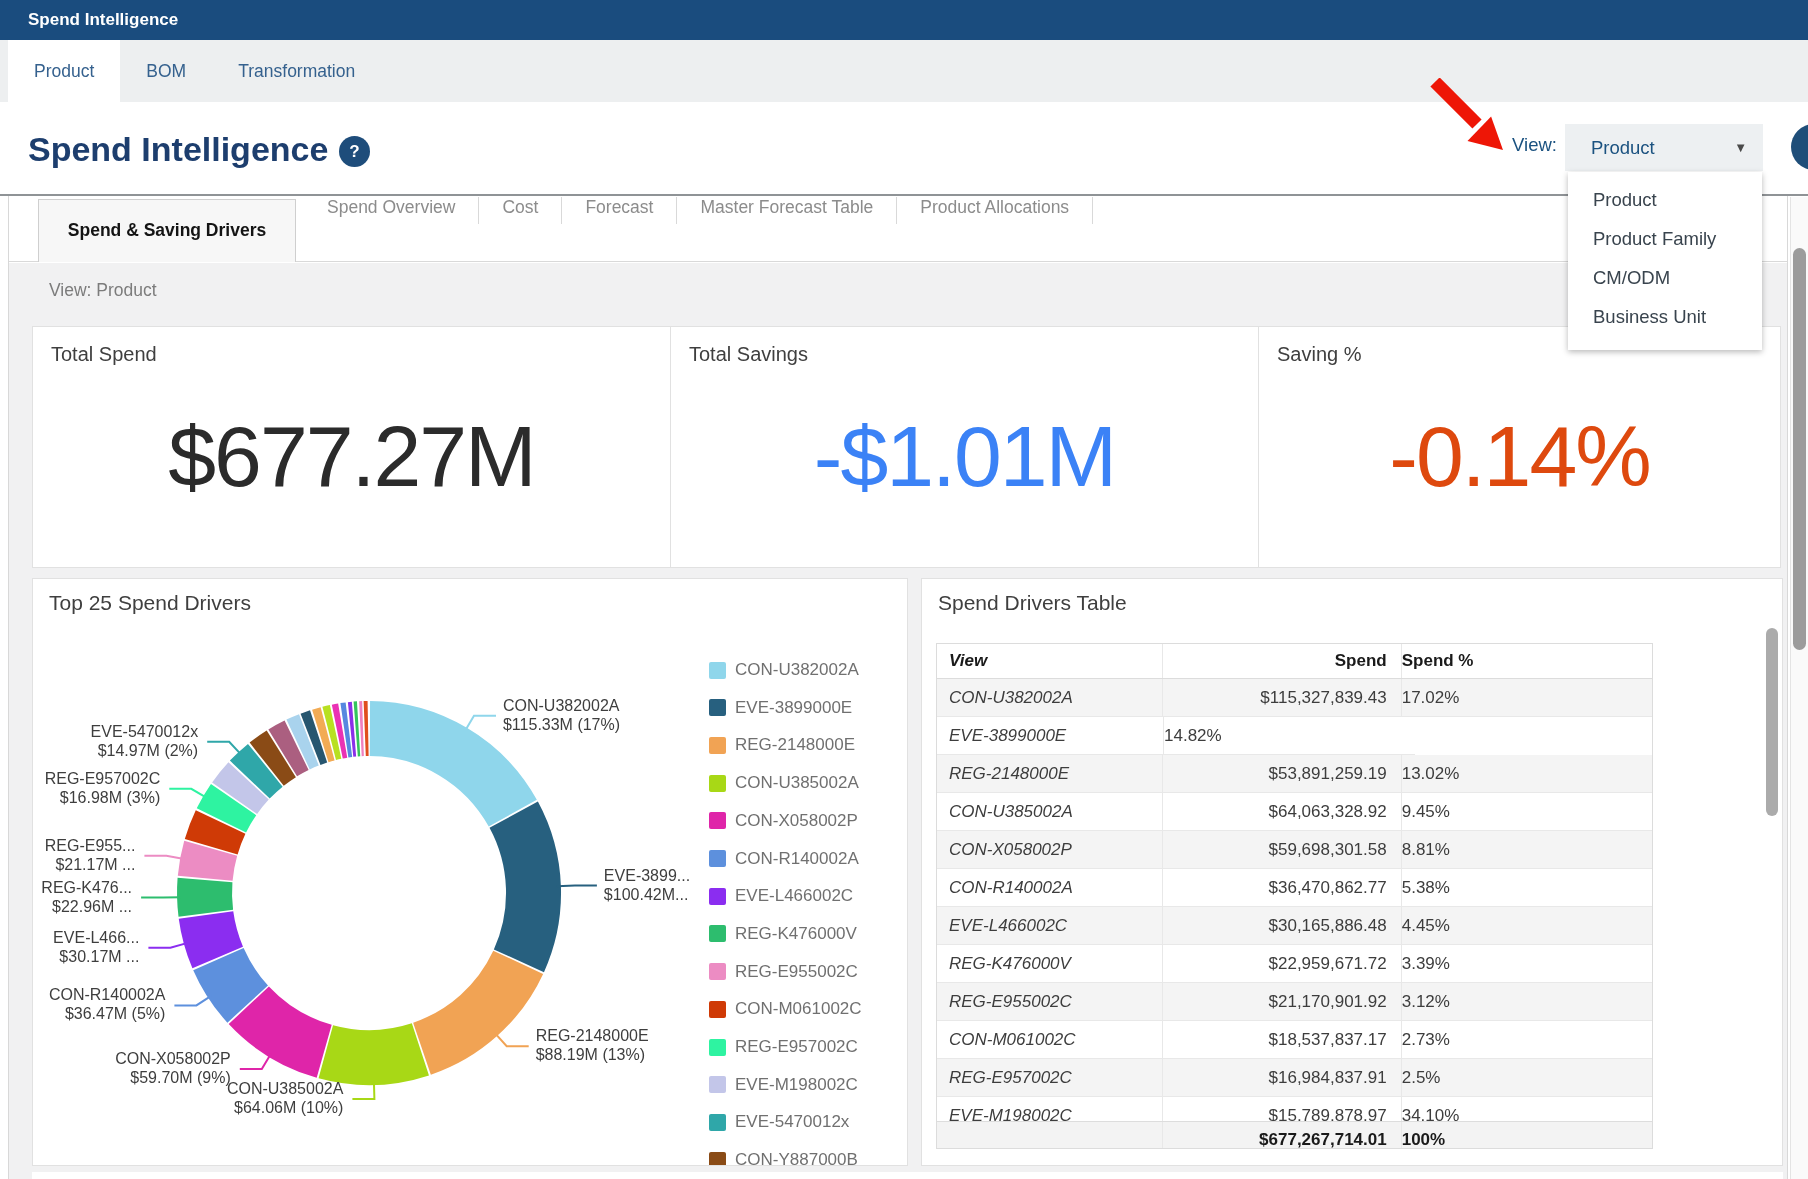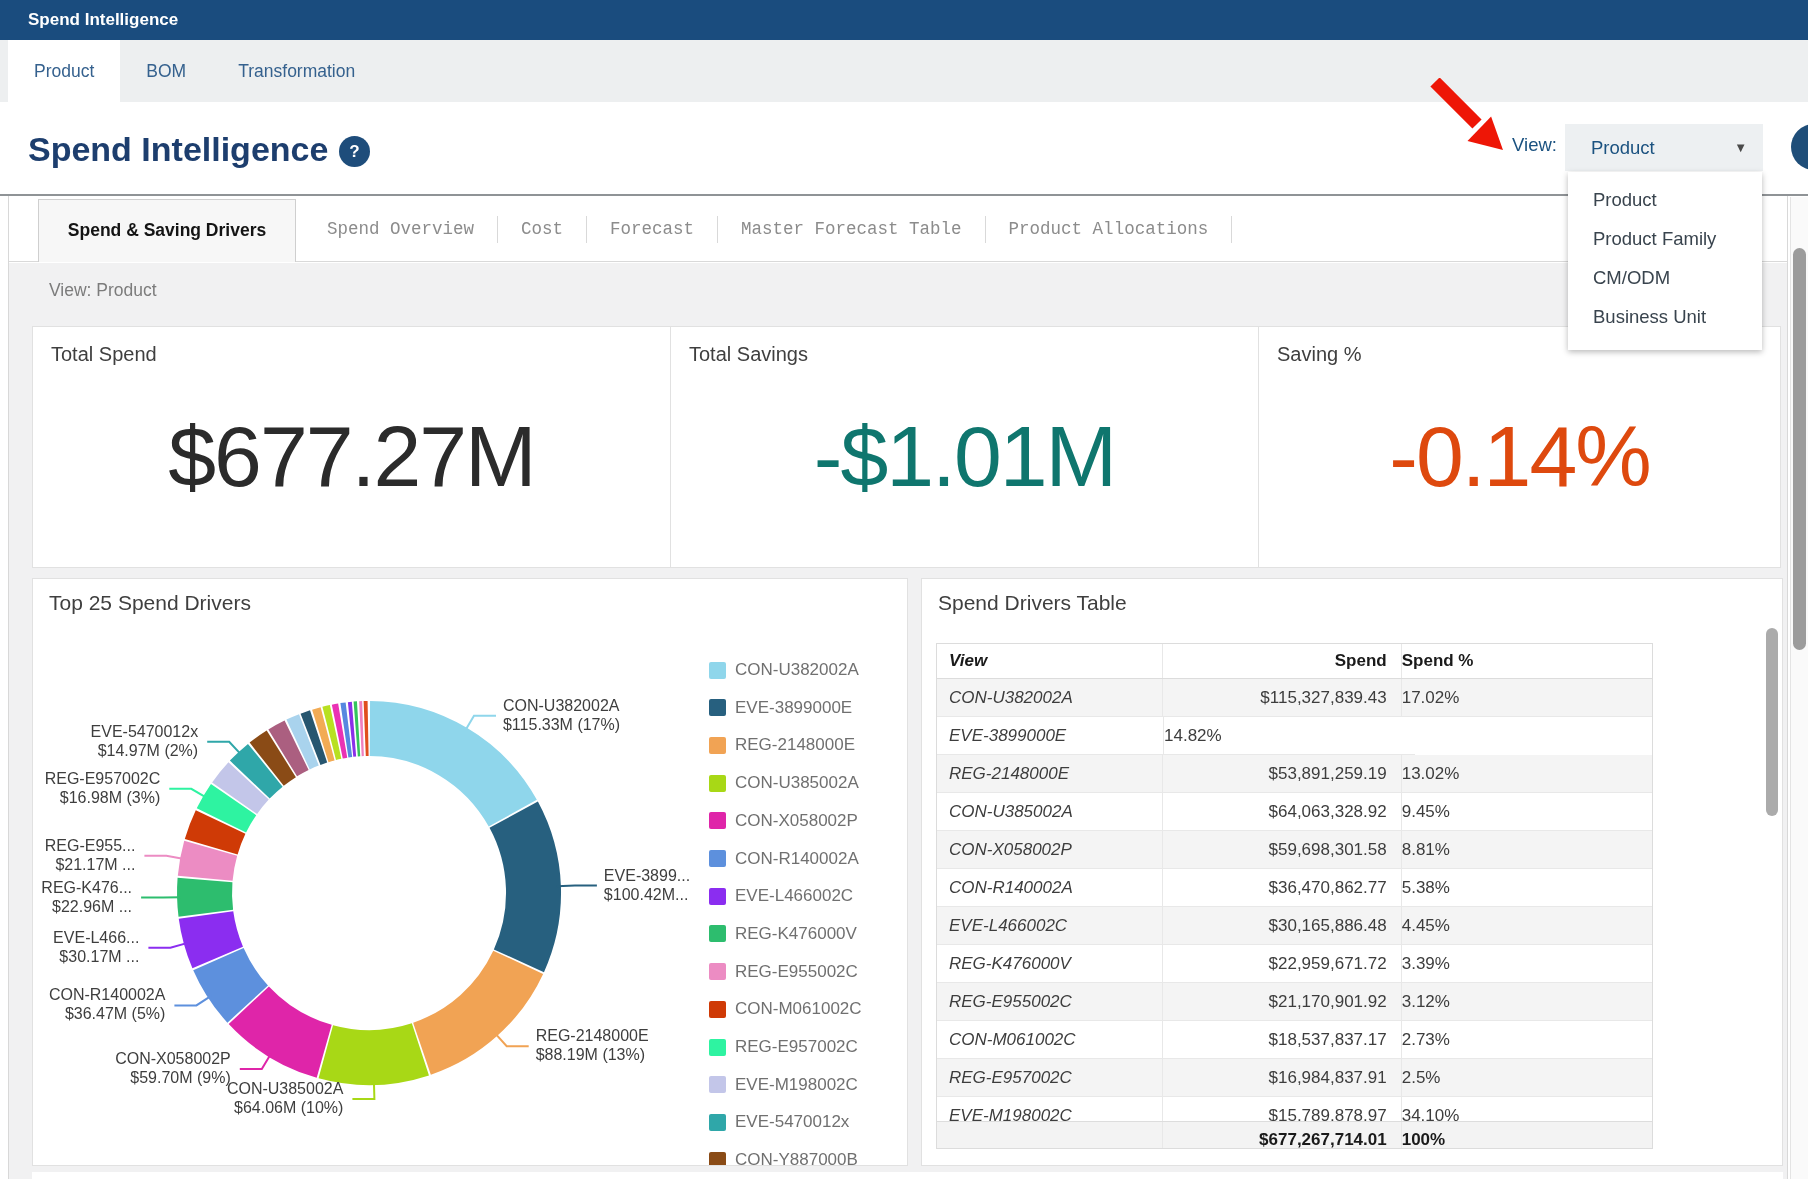--- a/index.html
+++ b/index.html
@@ -34,21 +34,21 @@
   .anno-arrow { position:absolute; left:1425px; top:78px; z-index:60; }
 
   
   .head-sep { position:absolute; left:0; top:194px; width:1808px; height:2px; background:#8f9396; z-index:4; }
   .frame-l { position:absolute; left:8px; top:196px; width:1px; height:983px; background:#d8d8d8; z-index:5; }
   .frame-r { position:absolute; left:1787px; top:196px; width:1px; height:983px; background:#d8d8d8; z-index:5; }
 
   
   .subtab-row { position:absolute; left:9px; top:197px; width:1778px; height:65px; background:#fff; border-bottom:1px solid #d9d9d9; z-index:6; }
   .subtab-active { position:absolute; left:29px; top:2px; width:258px; height:63px; background:#f7f7f7; border:1px solid #cfcfcf; border-bottom:none; text-align:center; line-height:61px; font-size:17.5px; font-weight:bold; color:#141414; cursor:pointer; }
-  .subtab-rest { position:absolute; left:295px; top:0; height:64px; display:flex; align-items:center;font-family:Liberation Mono, monospace; }
+  .subtab-rest { position:absolute; left:295px; top:0; height:64px; display:flex; align-items:flex-start; }
   .subtab-label { font-size:17.5px; color:#8c8c8c; margin:0 23px; cursor:pointer; white-space:nowrap; }
   .subtab-div { width:1px; height:27px; background:#d9d9d9; }
 
   
   .cardbody { position:absolute; left:9px; top:263px; width:1778px; height:916px; background:#f1f1f2; z-index:3; }
   .view-caption { position:absolute; left:49px; top:280px; font-size:17.5px; color:#7c7c7c; z-index:6; }
 
   
   .kpi-row { position:absolute; left:32px; top:326px; width:1749px; height:242px; background:#fff; border:1px solid #e1e1e1; z-index:6; display:flex; }
   .kpi-card { position:relative; height:100%; }
@@ -153,21 +153,21 @@
 
   <div class="view-caption">View: Product</div>
 
   <div class="kpi-row" id="kpirow">
       <div class="kpi-card" style="width: 637px;">
         <div class="kpi-label">Total Spend</div>
         <div class="kpi-value" style="color: rgb(43, 43, 43);">$677.27M</div>
       </div>
       <div class="kpi-card" style="width: 588px;">
         <div class="kpi-label">Total Savings</div>
-        <div class="kpi-value" style="color: #0f766e;">-$1.01M</div>
+        <div class="kpi-value" style="color: #3b82f6;">-$1.01M</div>
       </div>
       <div class="kpi-card" style="width: 522px;">
         <div class="kpi-label">Saving %</div>
         <div class="kpi-value" style="color: rgb(222, 73, 14);">-0.14%</div>
       </div>
     </div>
 
   <div class="card card-donut" id="donutcard">
     <div class="card-title">Top 25 Spend Drivers</div>
     <svg class="donut-svg" id="donut-svg" width="876" height="586" viewBox="0 0 876 586">

